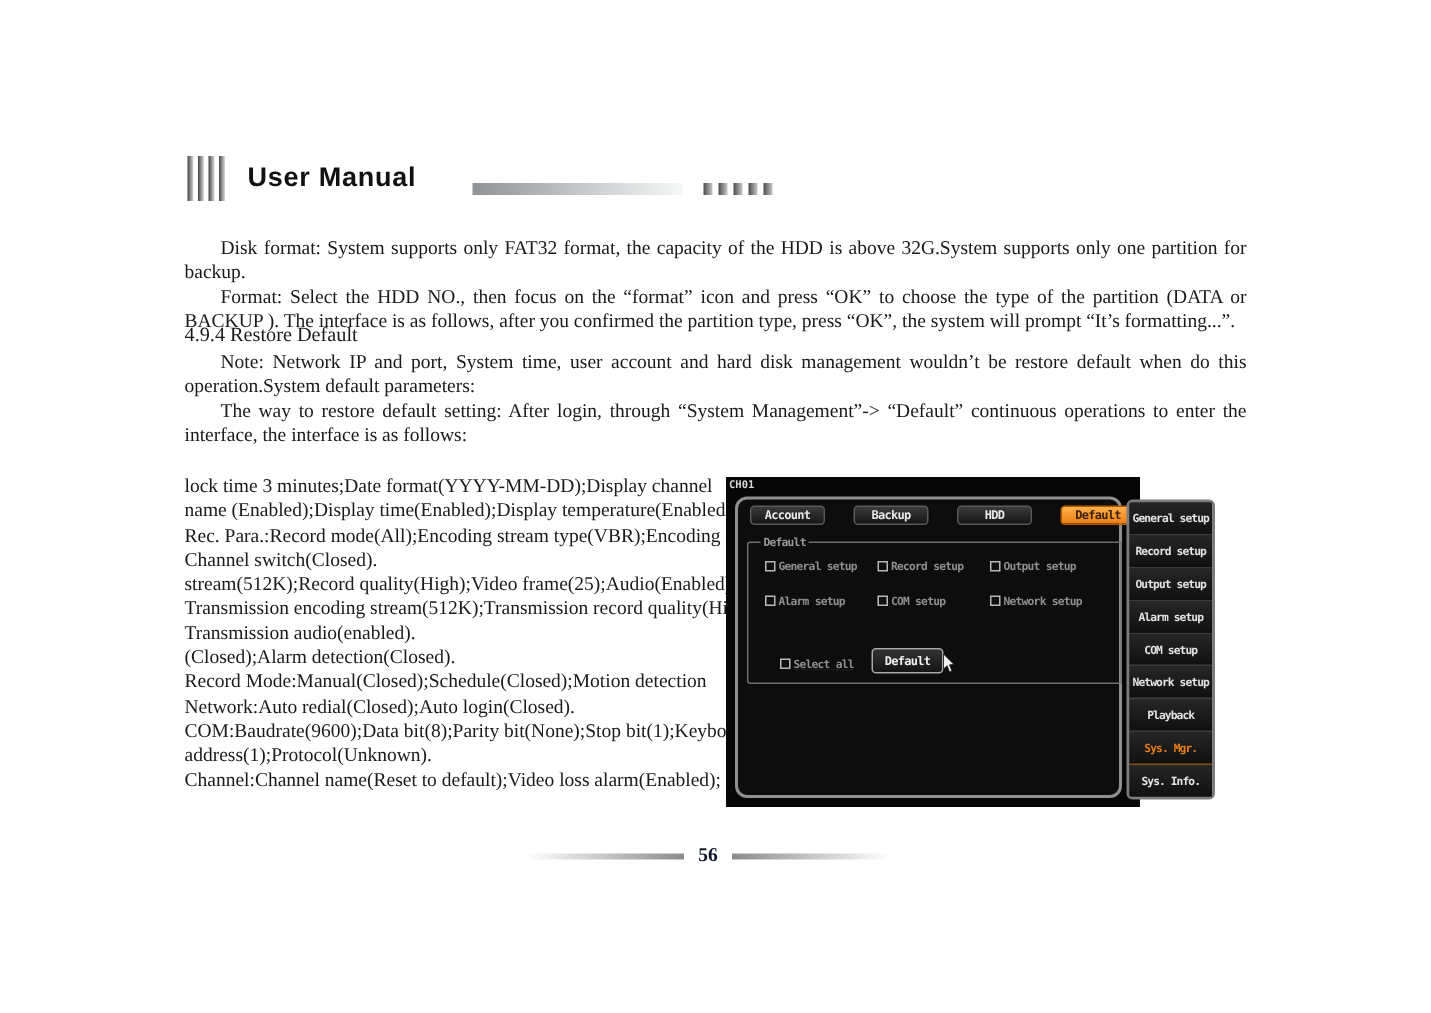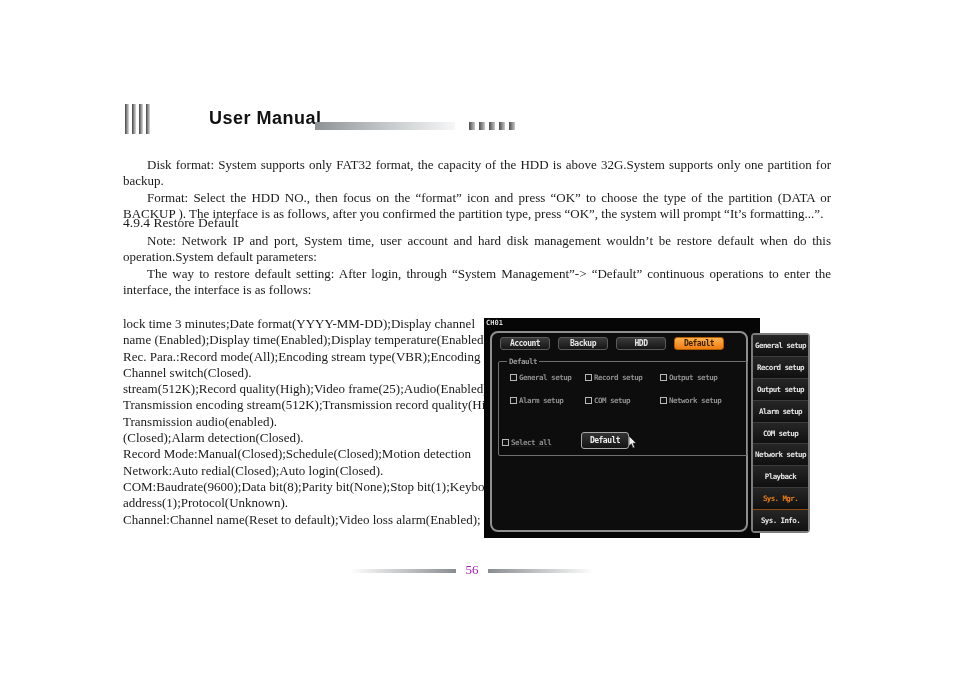--- a/index.html
+++ b/index.html
@@ -11,21 +11,21 @@
     background: #ffffff;
     overflow: hidden;
   }
 
   
   .hdr-bars { position: absolute; left: 125px; top: 104px; display: flex; gap: 3px; }
   .hdr-bars span { width: 4px; height: 30px; background: linear-gradient(to right, #444, #dcdcdc); display: block; }
   .hdr-title {
     position: absolute; left: 165px; top: 108px;
     font-family: "Liberation Sans", sans-serif;
-    font-size: 18px; font-weight: bold; color: #111; letter-spacing: 0.5px; margin-left: 44px;
+    font-size: 18px; font-weight: bold; color: #111; letter-spacing: 0.5px;
   }
   .hdr-rule {
     position: absolute; left: 315px; top: 122px; width: 140px; height: 8px;
     background: linear-gradient(to right, #8f9396, #c9ccce 55%, #f6f7f7);
   }
   .hdr-dots { position: absolute; left: 469px; top: 122px; display: flex; gap: 4px; }
   .hdr-dots span { width: 6px; height: 8px; background: linear-gradient(to right, #4c4c4c, #c8c8c8); display: block; }
 
   
   .doc-text { font-size: 13px; line-height: 16.3px; text-align: justify; }
@@ -43,21 +43,21 @@
     position: absolute; left: 484px; top: 318px; width: 276px; height: 220px;
     background: #060606;
     font-family: "DejaVu Sans Mono", monospace;
   }
   .dvr .ch-label { position: absolute; left: 2px; top: 1px; font-size: 7px; font-weight: bold; color: #d8d8d8; letter-spacing: 0px; }
   .dvr-panel {
     position: absolute; left: 6px; top: 13px; width: 258px; height: 201px;
     background: #0d0d0d;
     border: 2px solid #8f8f8f; border-radius: 8px;
   }
-  .dvr-tabs { position: absolute; left: 8px; top: 4px; display: flex; gap: 8px; justify-content: flex-end; }
+  .dvr-tabs { position: absolute; left: 8px; top: 4px; display: flex; gap: 19px; justify-content: flex-end; }
   .dvr-tab {
     width: 50px; height: 13px;
     display: flex; align-items: center; justify-content: center;
     font-size: 8px; font-weight: bold; color: #e8e8e8;
     background: linear-gradient(#3a3a3a, #161616);
     border: 1px solid #5a5a5a; border-radius: 3px;
     letter-spacing: -0.5px;
   }
   .dvr-tab.active {
     background: linear-gradient(#ffb14d, #ee7d12);
@@ -69,21 +69,21 @@
   }
   .dvr-group-label {
     position: absolute; left: 8px; top: -5px; padding: 0 2px;
     background: #0d0d0d; color: #9a9a9a; font-size: 7.5px; font-weight: bold; letter-spacing: -0.5px;
   }
   .dvr-checks { position: absolute; left: 11px; top: 11px; width: 232px;
     display: grid; grid-template-columns: 75px 75px 75px; row-gap: 14px; }
   .dvr-check { display: flex; align-items: center; gap: 2px; height: 9px; }
   .cbox { width: 7px; height: 7px; border: 1px solid #b8b8b8; background: #101010; flex: 0 0 auto; }
   .clabel { font-size: 7.5px; font-weight: bold; color: #8f8f8f; letter-spacing: -0.5px; white-space: nowrap; }
-  .dvr-selectall { position: absolute; left: 3px; top: 76px; text-decoration: underline; }
+  .dvr-selectall { position: absolute; left: 21px; top: 76px; text-decoration: underline; }
   .dvr-default-btn {
     position: absolute; left: 82px; top: 70px; width: 48px; height: 17px;
     display: flex; align-items: center; justify-content: center;
     background: linear-gradient(#333, #141414);
     border: 1px solid #a8a8a8; border-radius: 3px;
     color: #f0f0f0; font-size: 8px; font-weight: bold; letter-spacing: -0.5px;
   }
   .dvr-cursor { position: absolute; left: 136px; top: 103px; width: 9px; height: 13px; }
   .dvr-sidebar {
     position: absolute; left: 267px; top: 15px; width: 59px; height: 200px;
@@ -101,21 +101,21 @@
   }
   .dvr-side-item:last-child { border-bottom: none; }
   .dvr-side-item.active { color: #e87d18; border-bottom-color: #8a4a10; }
 
   
   .ft-rule-l { position: absolute; left: 352px; top: 569px; width: 104px; height: 4px;
     background: linear-gradient(to right, #fdfdfd, #8a8d90); }
   .ft-rule-r { position: absolute; left: 488px; top: 569px; width: 104px; height: 4px;
     background: linear-gradient(to right, #8a8d90, #fdfdfd); }
   .ft-num { position: absolute; left: 452px; top: 562px; width: 40px; text-align: center;
-    font-size: 13px; font-weight: normal; color: #a21caf; }
+    font-size: 13px; font-weight: bold; color: #0f172a; }
 </style>
 </head>
 <body>
 
 <div class="page">
 
   <div class="hdr-bars">
     <span></span>
       <span></span>
       <span></span>

